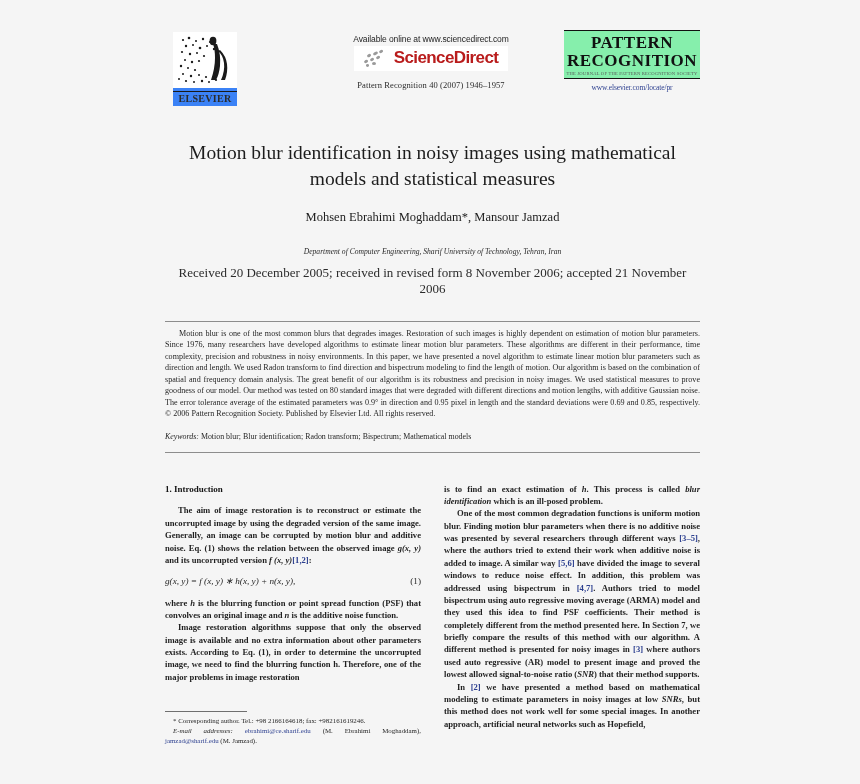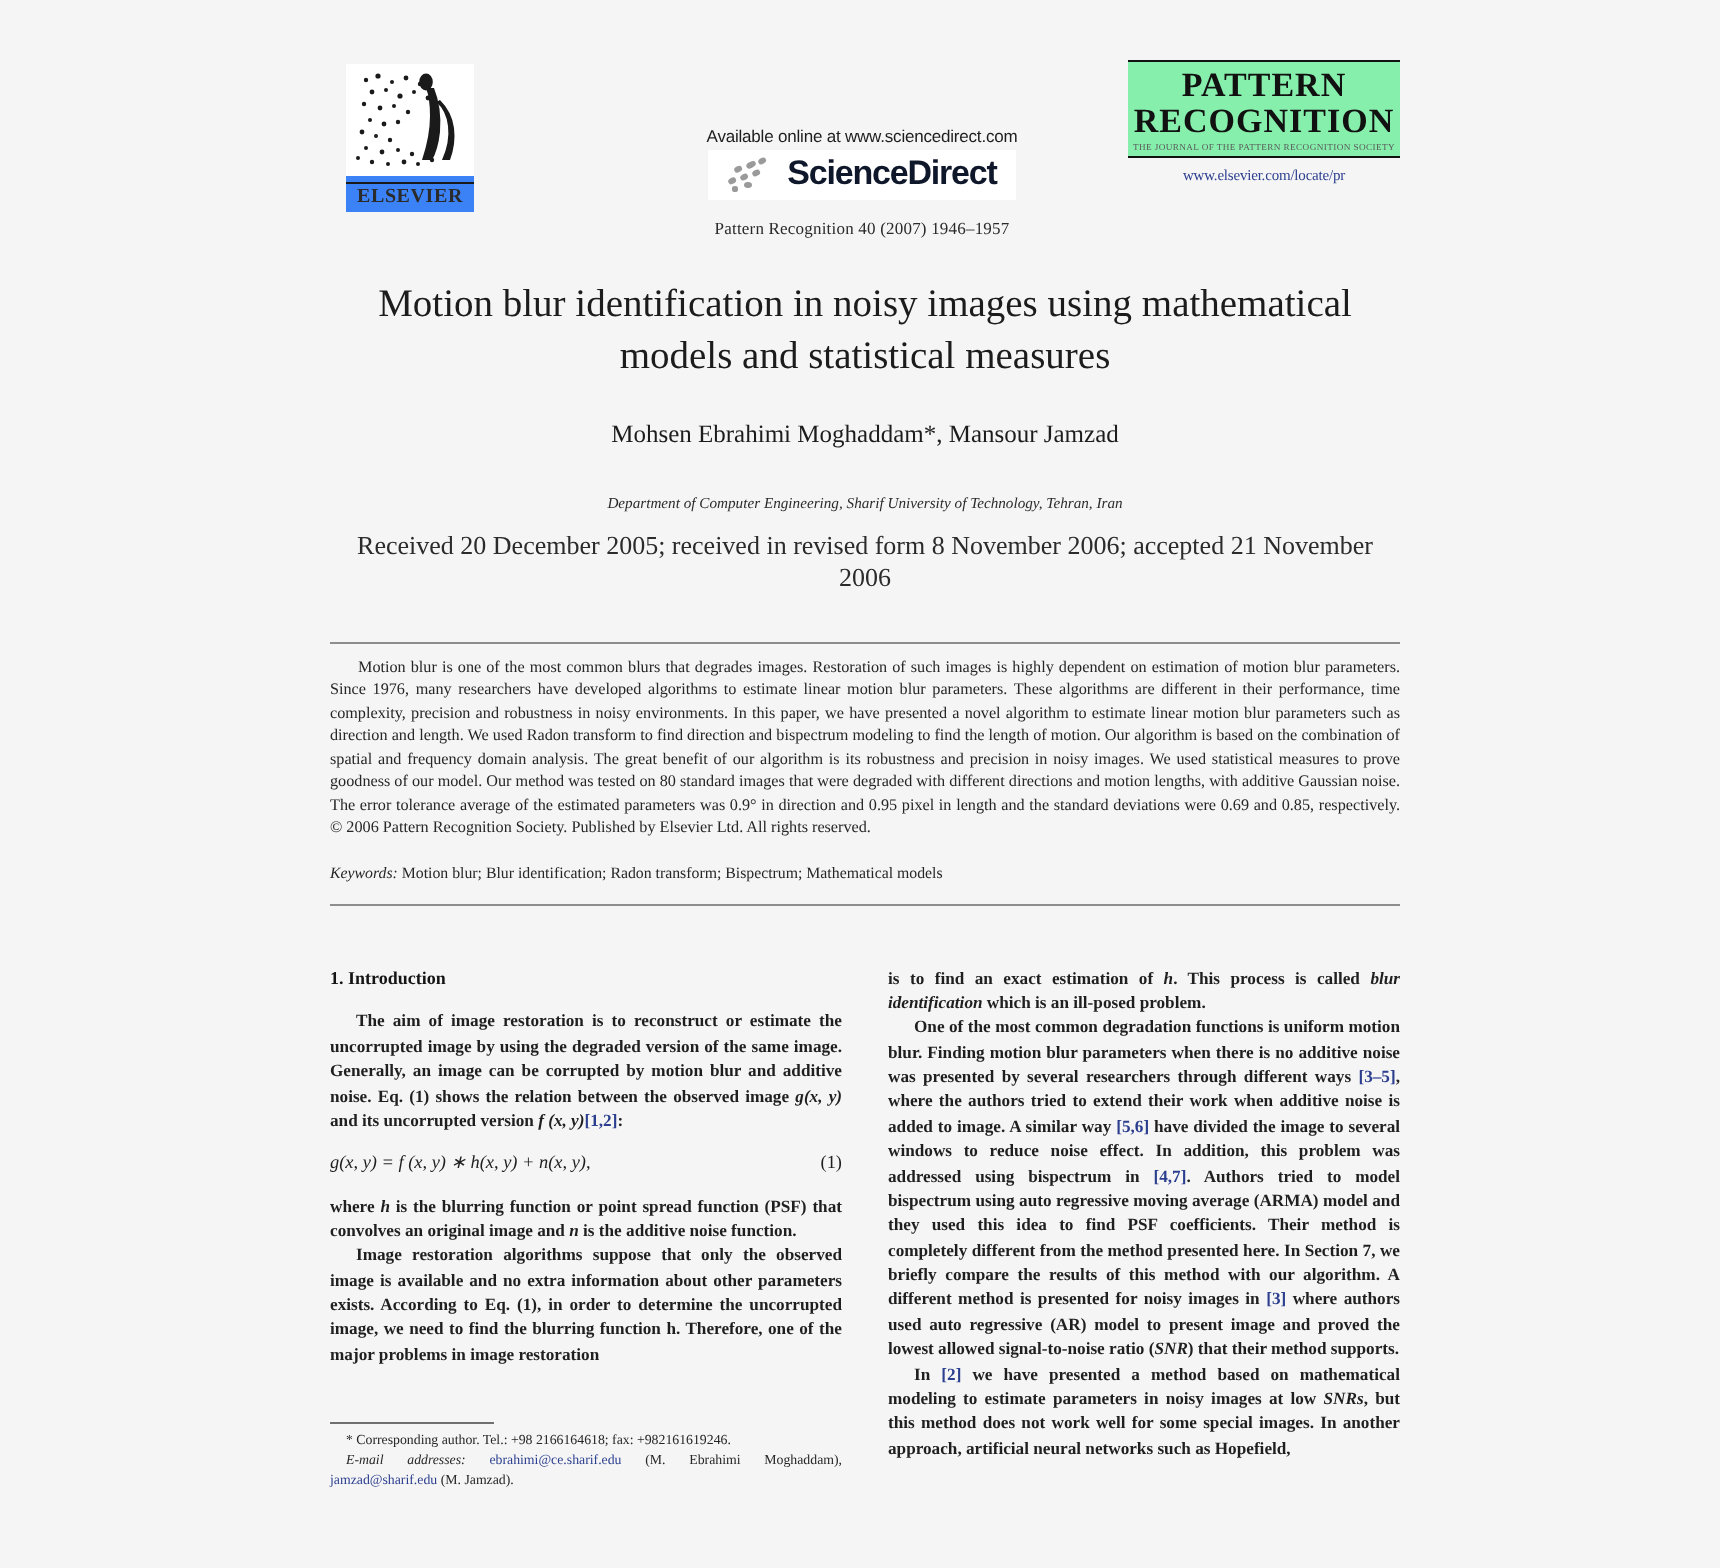--- a/index.html
+++ b/index.html
@@ -68,21 +68,20 @@
     top: 8px;
     width: 240px;
     text-align: center;
   }
   .sd-available {
     font-family: "Liberation Sans", sans-serif;
     font-size: 8.5px;
     color: #1d1d1d;
     letter-spacing: -0.1px;
     white-space: nowrap;
-    margin-top: 29px;
   }
   .sd-logo {
     display: inline-block;
     margin-top: 2px;
     background: #ffffff;
     padding: 2px 10px 3px 6px;
     white-space: nowrap;
   }
   .sd-swoosh {
     display: inline-block;
@@ -97,21 +96,21 @@
     border-radius: 50%;
     display: block;
   }
   .sd-word {
     display: inline-block;
     vertical-align: middle;
     font-family: "Liberation Sans", sans-serif;
     font-size: 17px;
     font-weight: bold;
     letter-spacing: -0.6px;
-    color: #0f172a;
+    color: #b91c1c;
   }
   .sd-citation {
     margin-top: 9px;
     font-size: 8.5px;
     color: #2a2a2a;
     text-align: center;
     letter-spacing: 0.1px;
   }
   .journal-block {
     position: absolute;

